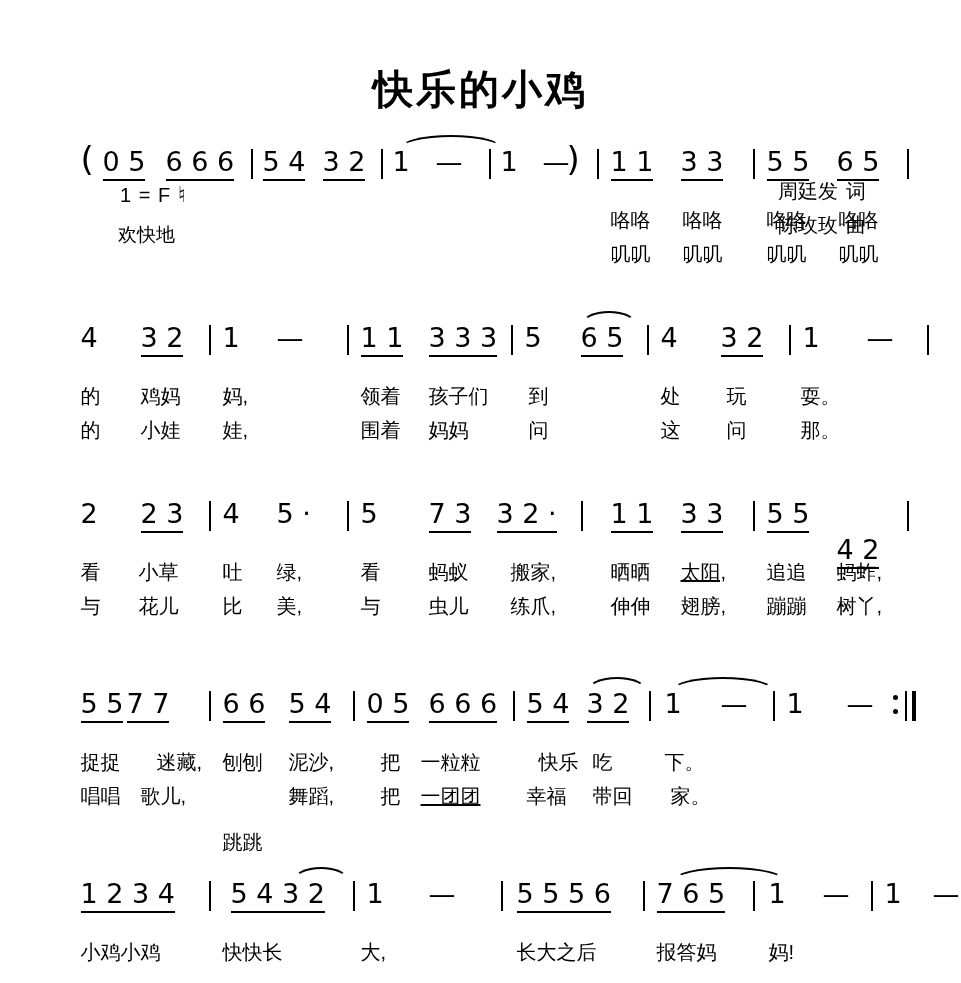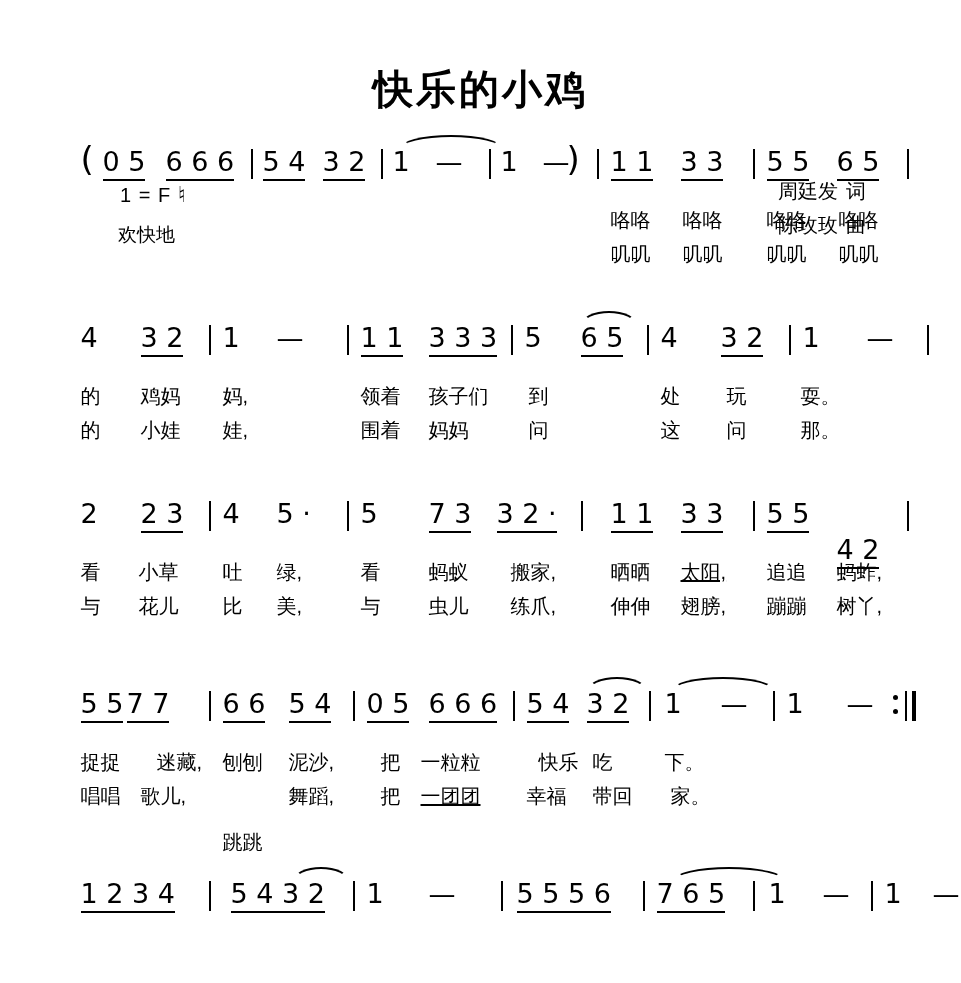--- a/index.html
+++ b/index.html
@@ -353,15 +353,23 @@
       <span class="n beam1" style="left:576px;">7 6 5</span>
       <span class="bar" style="left:672px;"></span>
       <span class="n" style="left:688px;">1</span>
       <span class="n" style="left:742px;">—</span>
       <span class="tie" style="left:592px; top:-12px; width:108px;"></span>
       <span class="bar" style="left:790px;"></span>
       <span class="n" style="left:804px;">1</span>
       <span class="n" style="left:852px;">—</span>
 
     </div>
+    <div class="lyric" style="margin-top:14px;">
+      <span class="ly" style="left:0px;">小鸡小鸡</span>
+      <span class="ly" style="left:142px;">快快长</span>
+      <span class="ly" style="left:280px;">大,</span>
+      <span class="ly" style="left:436px;">长大之后</span>
+      <span class="ly" style="left:576px;">报答妈</span>
+      <span class="ly" style="left:688px;">妈!</span>
+    </div>
   </div>
 
 </div>
 
 </body></html>

